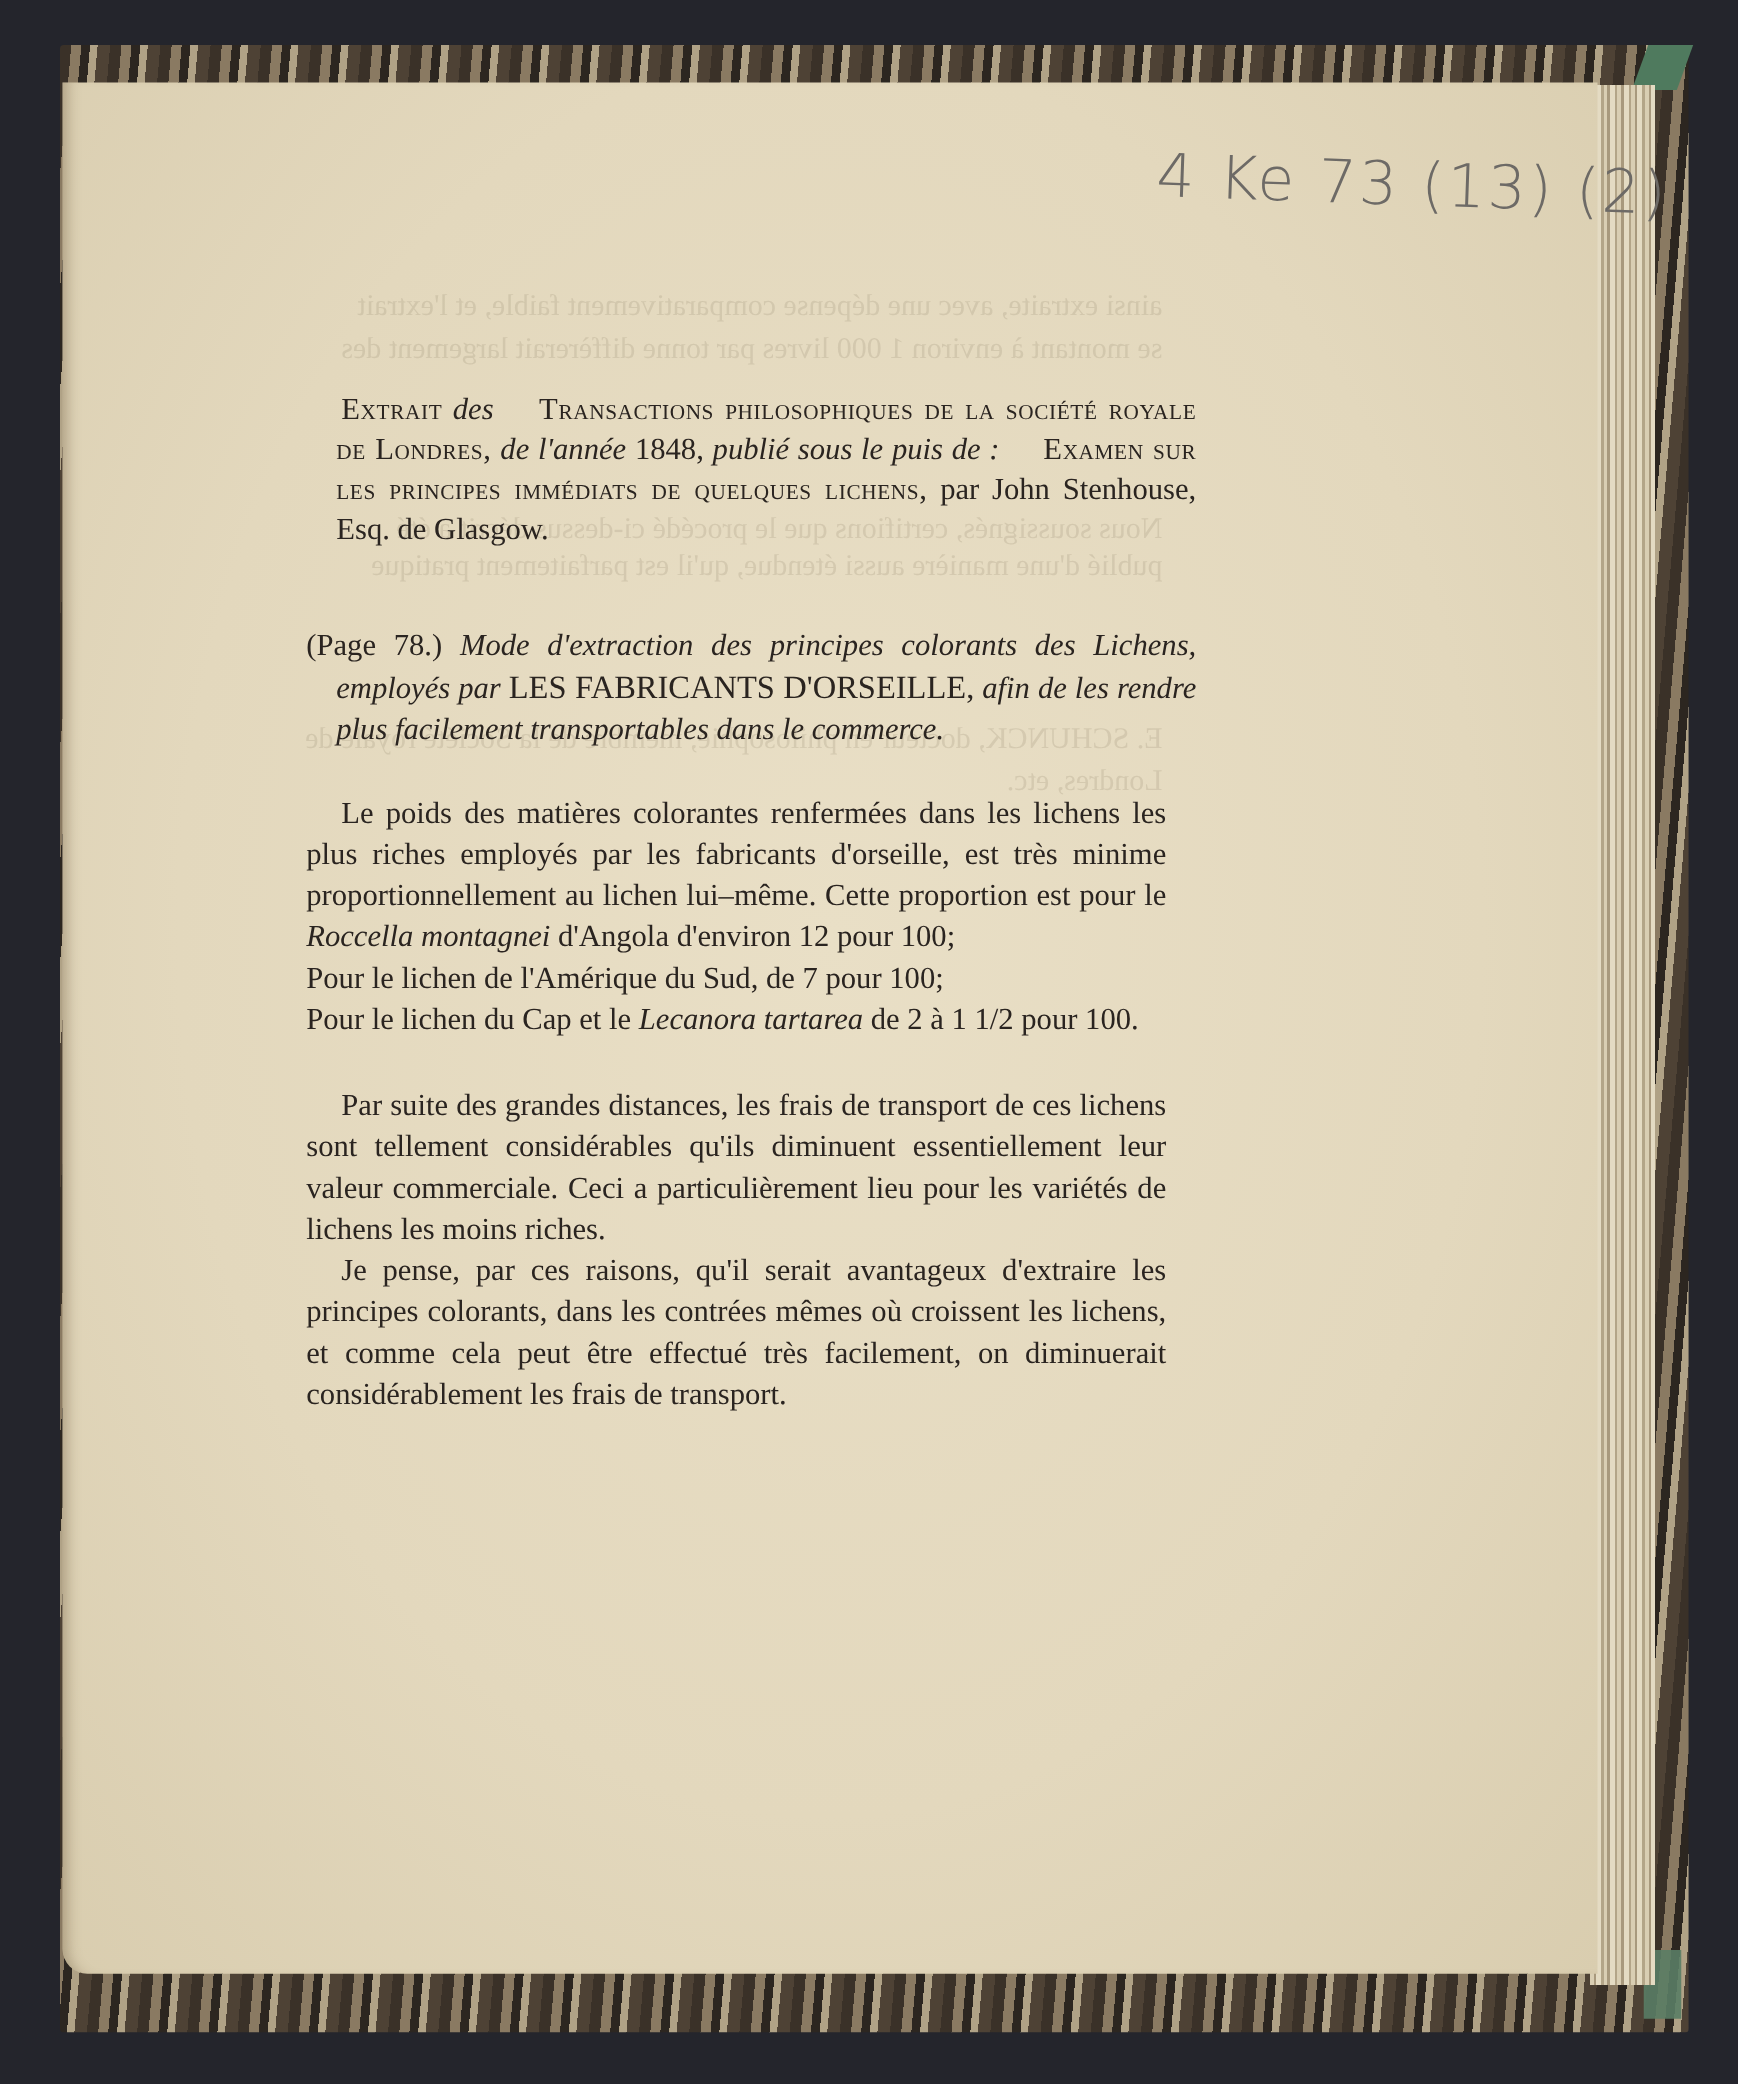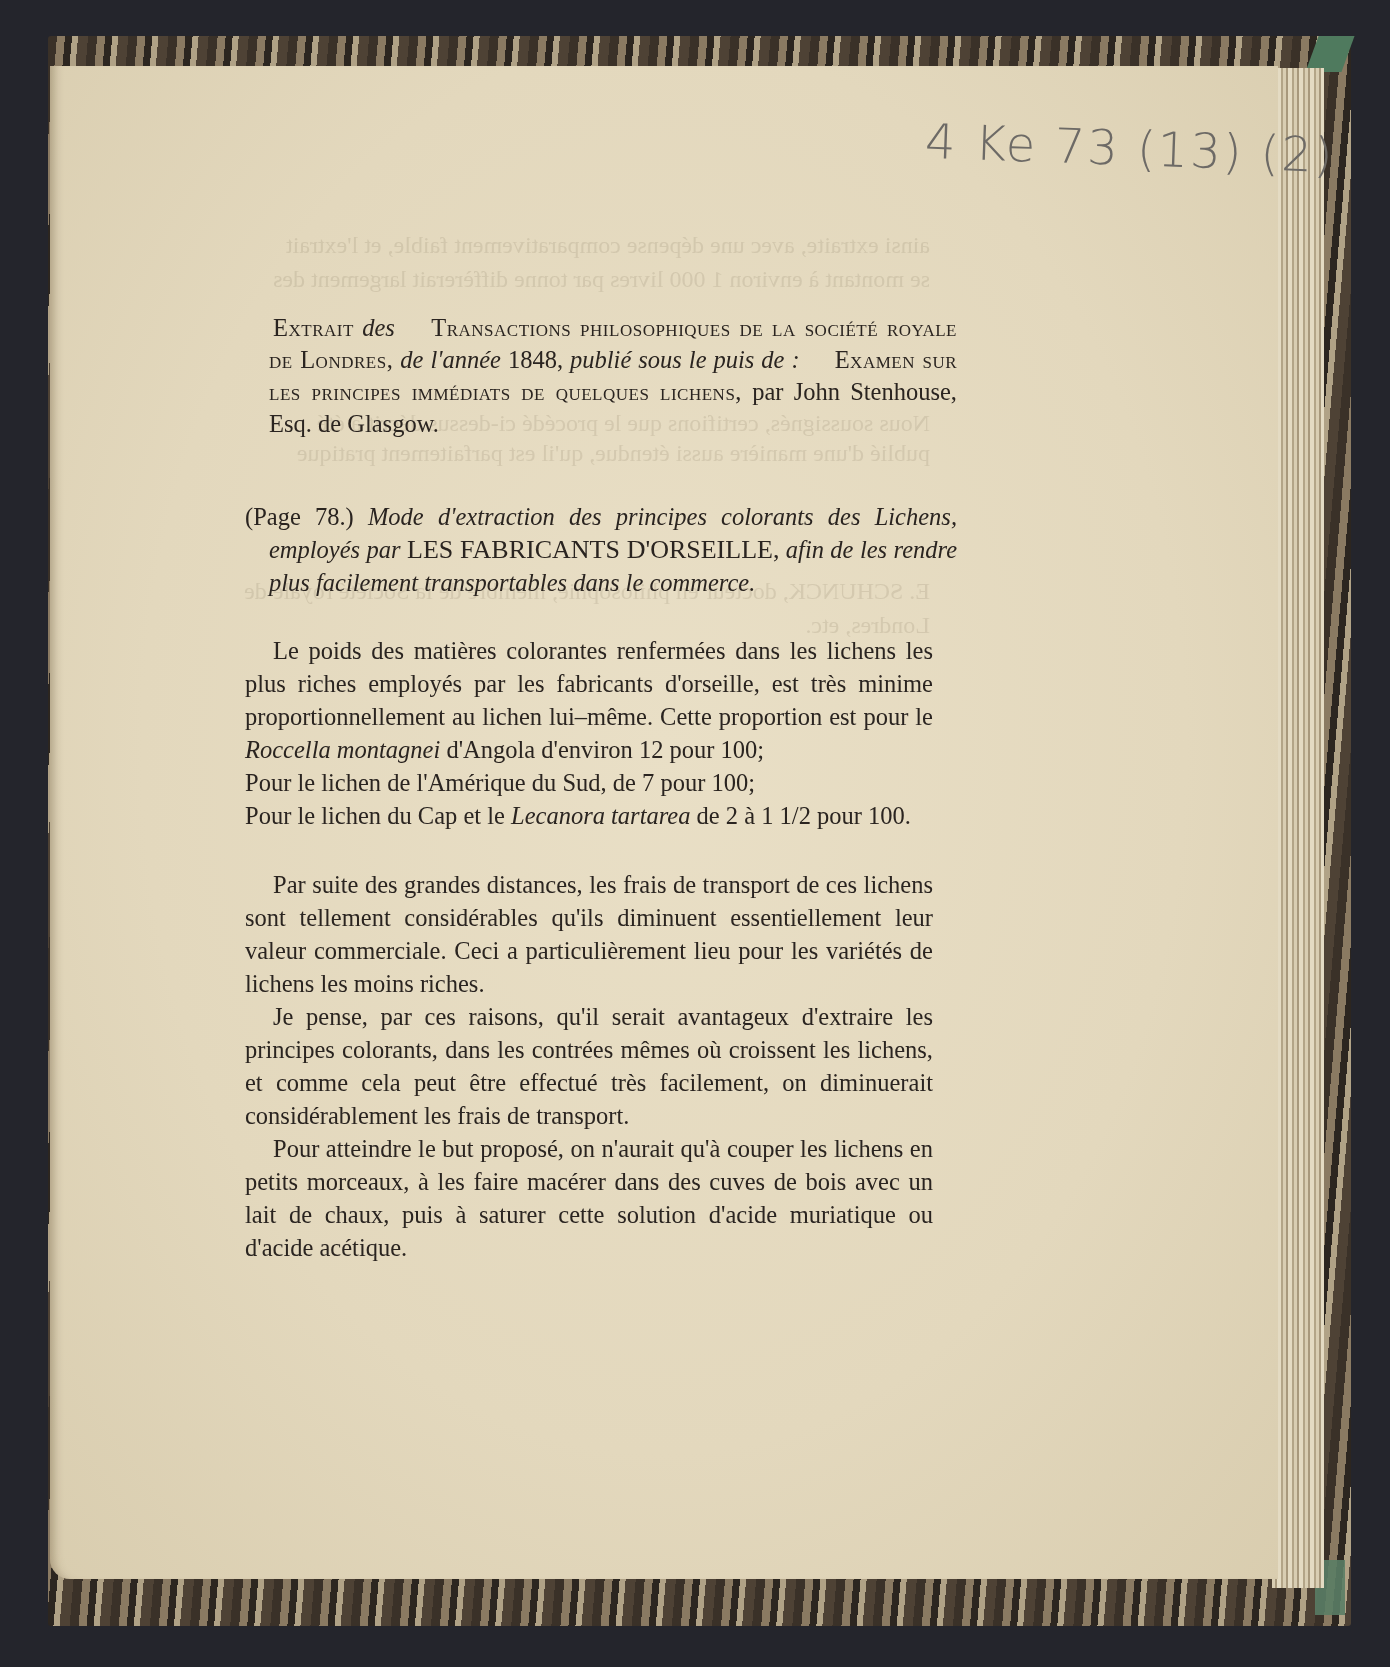--- a/index.html
+++ b/index.html
@@ -98,14 +98,13 @@
   <p class="line">
     <span>Pour le lichen du Cap et le</span>
     <i>Lecanora tartarea</i>
     <span>de 2 à 1 1/2 pour 100.</span>
   </p>
 </div>
 
 <div class="block text" style="top:868px;">
   <p class="para">Par suite des grandes distances, les frais de transport de ces lichens sont tellement considérables qu'ils diminuent essentiellement leur valeur commerciale. Ceci a particulièrement lieu pour les variétés de lichens les moins riches.</p>
   <p class="para">Je pense, par ces raisons, qu'il serait avantageux d'extraire les principes colorants, dans les contrées mêmes où croissent les lichens, et comme cela peut être effectué très facilement, on diminuerait considérablement les frais de transport.</p>
-  <p class="para">Pour atteindre le but proposé, on n'aurait qu'à couper les lichens en petits morceaux, à les faire macérer dans des cuves de bois avec un lait de chaux, puis à saturer cette solution d'acide muriatique ou d'acide acétique.</p>
 </div>
 
 </body></html>

